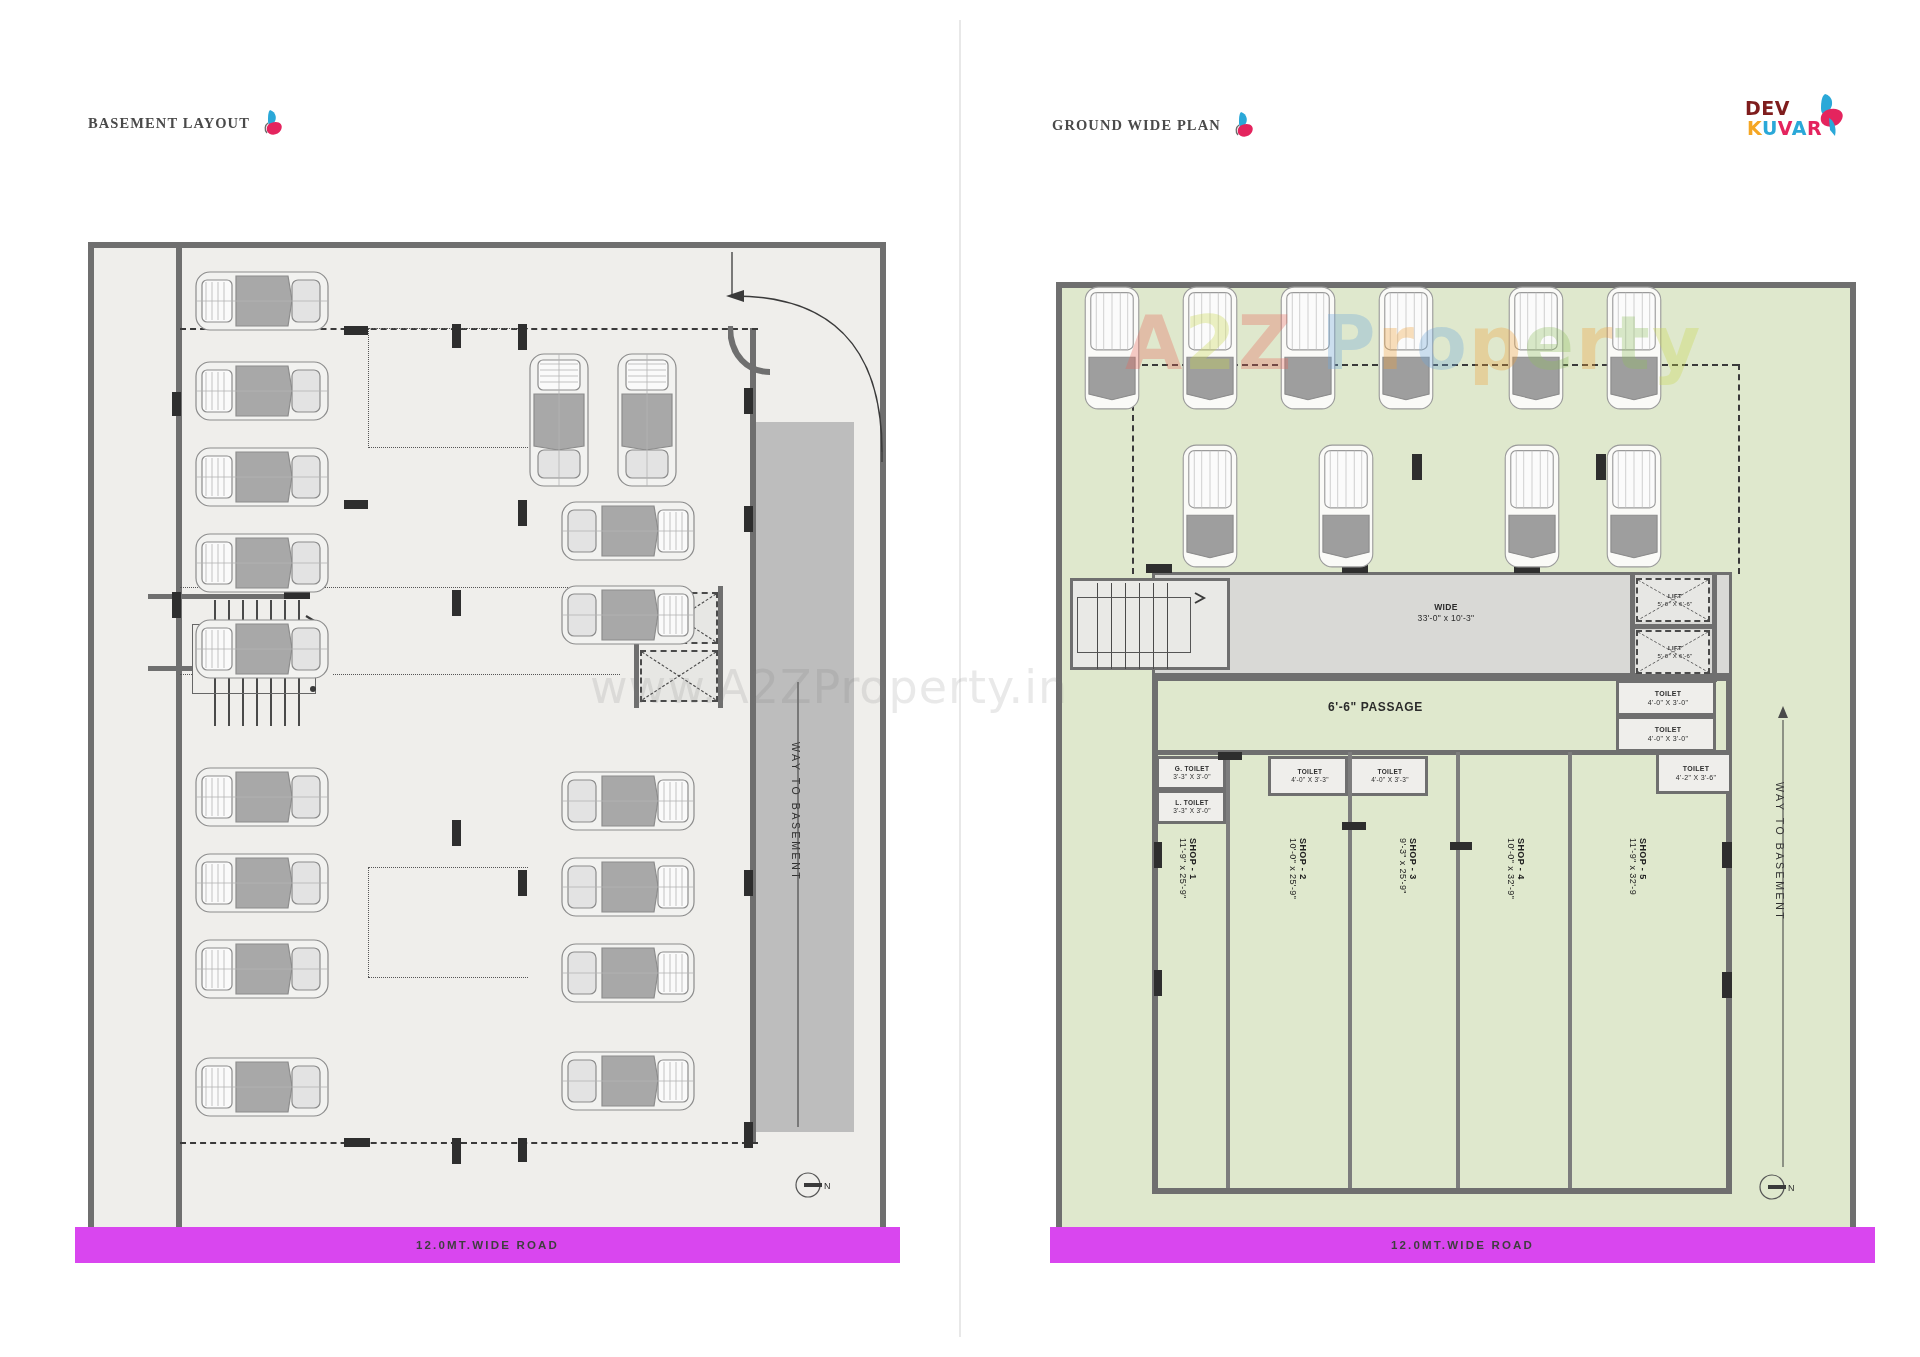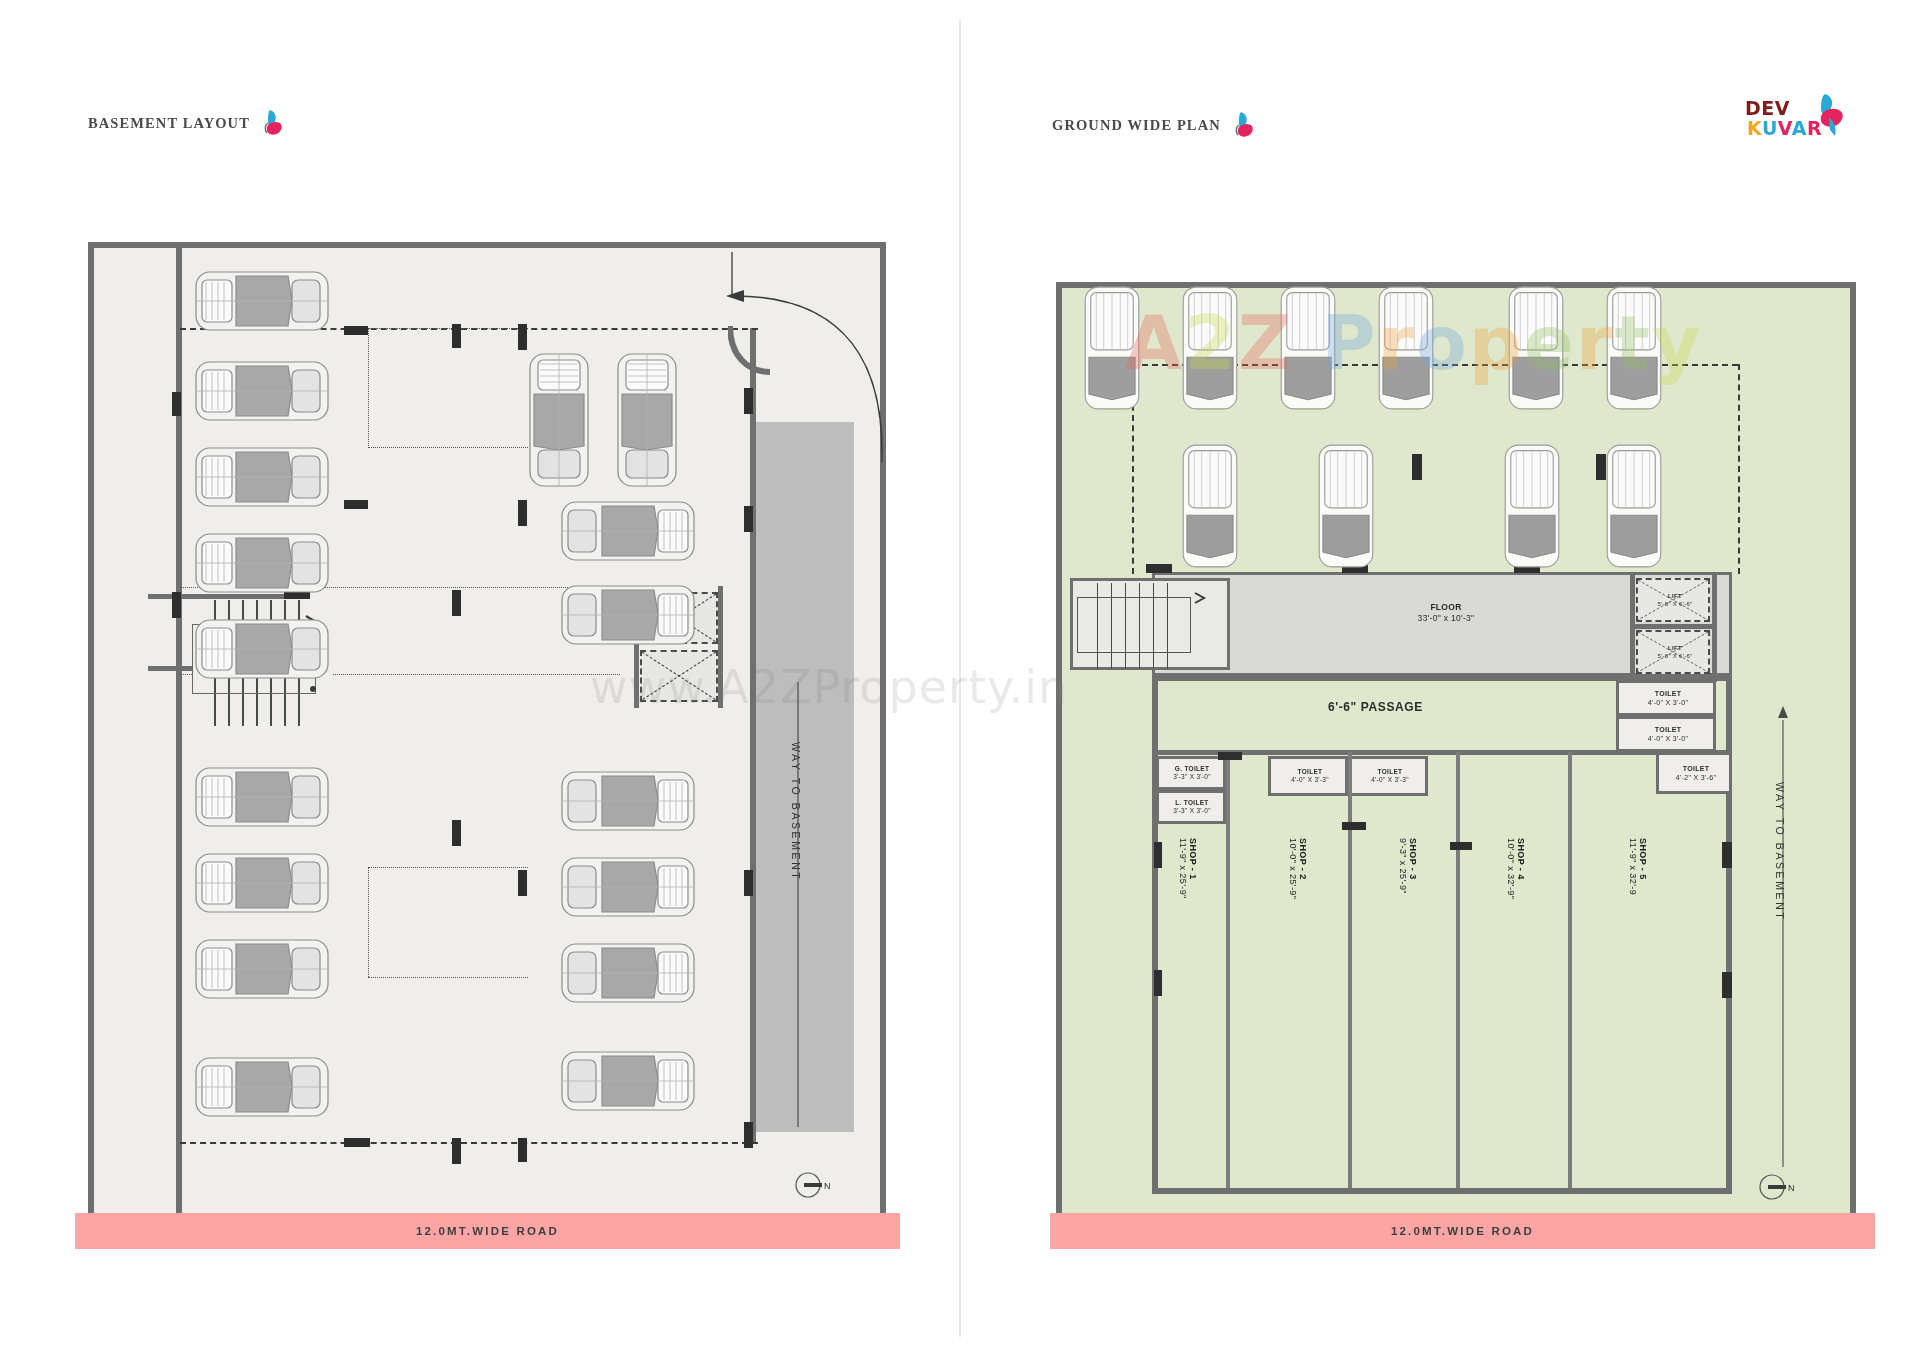--- a/index.html
+++ b/index.html
@@ -38,22 +38,22 @@
   .sheet{position:absolute;}
   #basement-sheet{left:88px;top:242px;width:798px;height:994px;}
   #ground-sheet{left:1056px;top:282px;width:800px;height:954px;}
 
   .outer-wall{position:absolute;left:0;top:0;right:0;bottom:0;
               border:6px solid #6f6f6f;background:#efeeeb;box-sizing:border-box;}
   .plot-green{position:absolute;left:0;top:0;right:0;bottom:0;
               background:#dfe8cd;box-sizing:border-box;border:6px solid #6f6f6f;}
 
   
-  .road-band{position:absolute;background:#fca5a5;display:flex;
-             align-items:center;justify-content:center;}
+  .road-band{position:absolute;background:#d946ef;display:flex;
+             align-items:center;justify-content:center;margin-top:14px;}
   .road-label{font-size:11.5px;letter-spacing:2.2px;color:#3e3e3e;font-weight:bold;}
   #basement-road{left:75px;top:1213px;width:825px;height:36px;}
   #ground-road{left:1050px;top:1213px;width:825px;height:36px;}
 
   
   .wall{position:absolute;background:#6f6f6f;}
   .wall-thin{position:absolute;background:#7d7d7d;}
   .col{position:absolute;background:#2e2e2e;}
   .room{position:absolute;background:#efeeeb;border:3px solid #6f6f6f;
         box-sizing:border-box;}
@@ -553,21 +553,21 @@
   </div>
 
   <div class="sheet" id="ground-sheet" style="left:96px;">
     <div class="plot-green"></div>
 
     <div class="wall" style="left:96px;top:290px;width:6px;height:622px;"></div>
     <div class="wall" style="left:670px;top:290px;width:6px;height:622px;"></div>
 
     <div class="slab" style="left:96px;top:290px;width:580px;height:104px;background:#d9d9d6;"></div>
     <div class="rlab" style="left:330px;top:320px;width:120px;">
-      <span class="l1">FLOOR</span>
+      <span class="l1">WIDE</span>
       <span class="l2">33'-0" x 10'-3"</span>
     </div>
 
     <div class="stair-box" style="left:14px;top:296px;width:160px;height:92px;background:#e9e9e6;border:3px solid #6f6f6f;box-sizing:border-box;">
       <div class="stair-step" style="left:24px;top:2px;width:1.4px;height:86px;"></div>
       <div class="stair-step" style="left:38px;top:2px;width:1.4px;height:86px;"></div>
       <div class="stair-step" style="left:52px;top:2px;width:1.4px;height:86px;"></div>
       <div class="stair-step" style="left:66px;top:2px;width:1.4px;height:86px;"></div>
       <div class="stair-step" style="left:80px;top:2px;width:1.4px;height:86px;"></div>
       <div class="stair-step" style="left:94px;top:2px;width:1.4px;height:86px;"></div>

